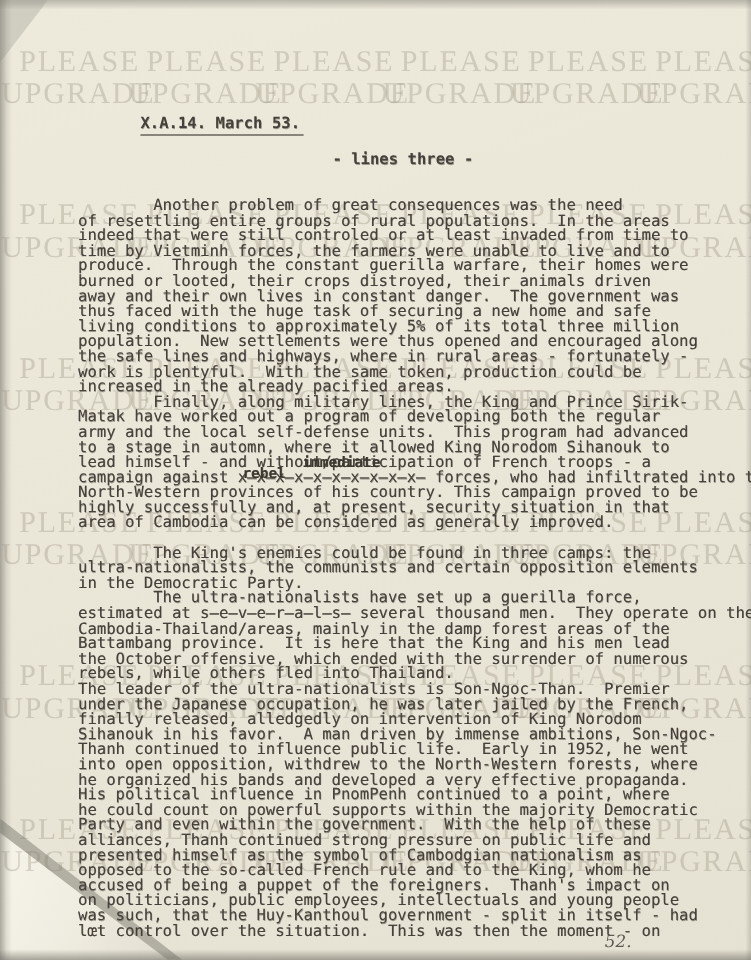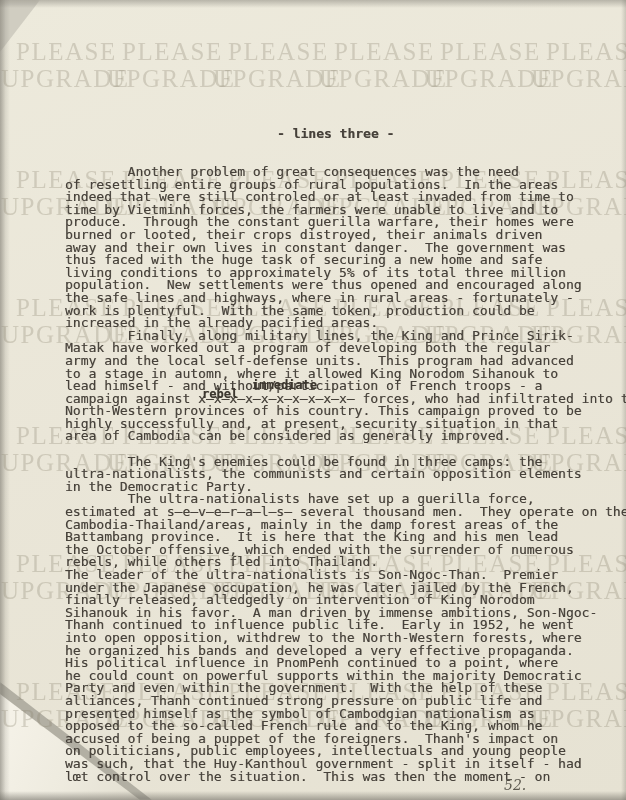--- a/index.html
+++ b/index.html
@@ -117,20 +117,21 @@
       <span style="left: 228px; top: 678px;">PLEASE</span>
       <span style="left: 213px; top: 705px;">UPGRADE</span>
       <span style="left: 334px; top: 678px;">PLEASE</span>
       <span style="left: 319px; top: 705px;">UPGRADE</span>
       <span style="left: 440px; top: 678px;">PLEASE</span>
       <span style="left: 425px; top: 705px;">UPGRADE</span>
       <span style="left: 546px; top: 678px;">PLEASE</span>
       <span style="left: 531px; top: 705px;">UPGRADE</span>
     </div>
 
+  <div class="typed doc-ref">X.A.14. March 53.</div>
   <div class="typed page-label">- lines three -</div>
 
   <div class="typed body-text" id="body-lines">
       <div>        Another problem of great consequences was the need</div>
       <div>of resettling entire groups of rural populations.  In the areas</div>
       <div>indeed that were still controled or at least invaded from time to</div>
       <div>time by Vietminh forces, the farmers were unable to live and to</div>
       <div>produce.  Through the constant guerilla warfare, their homes were</div>
       <div>burned or looted, their crops distroyed, their animals driven</div>
       <div>away and their own lives in constant danger.  The government was</div>

